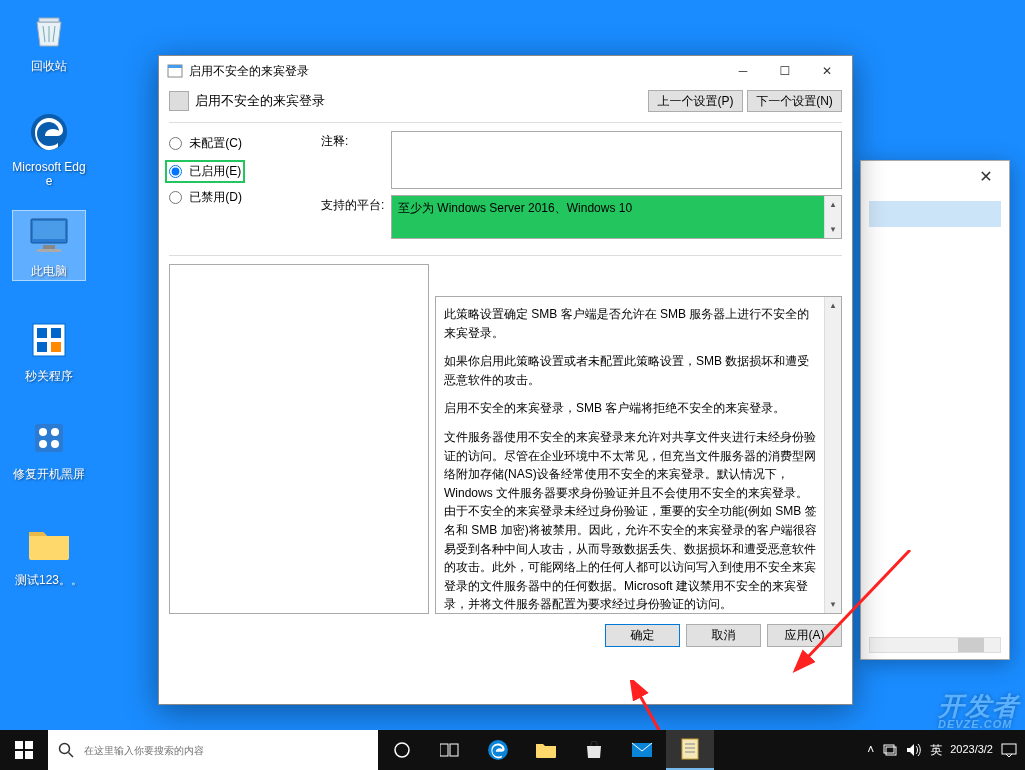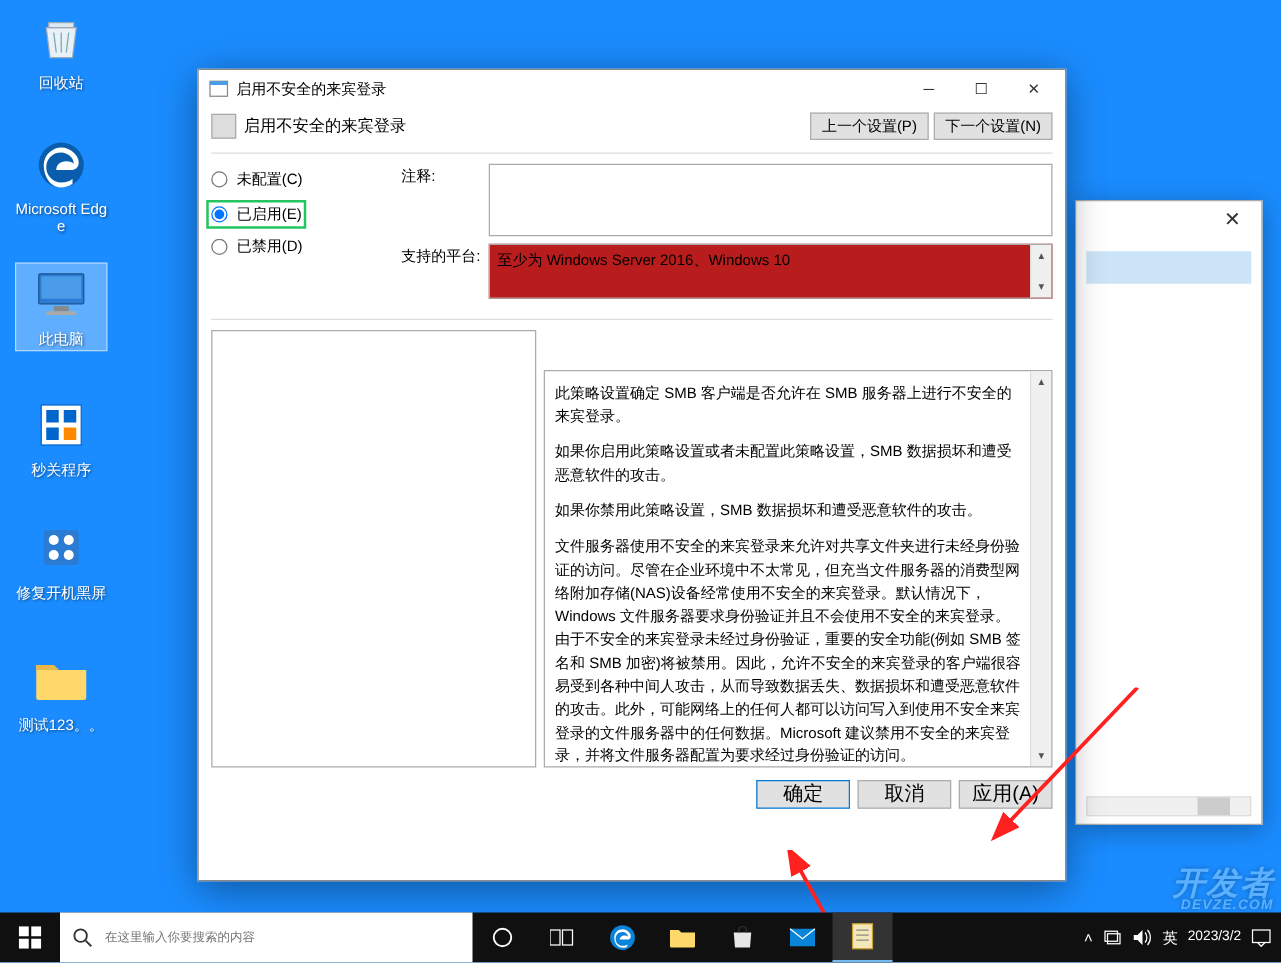--- a/index.html
+++ b/index.html
@@ -52,43 +52,43 @@
 .config-row { display: flex; gap: 12px; }
 .radio-col { width: 140px; padding-top: 4px; }
 .radio-col label { display: block; margin-bottom: 8px; font-size: 12px; cursor: pointer; }
 .radio-col input { margin-right: 4px; vertical-align: middle; }
 .radio-col label.highlighted { border: 2px solid #22c55e; padding: 1px 2px; margin-left: -4px; margin-bottom: 6px; display: inline-block; }
 
 .fields-col { flex: 1; }
 .field-row { display: flex; margin-bottom: 6px; }
 .field-row .flabel { width: 70px; padding-top: 2px; }
 .field-row textarea { flex: 1; height: 58px; border: 1px solid #aaa; resize: none; font-size: 12px; padding: 2px 4px; font-family: inherit; }
-.field-row .platform-box { flex: 1; height: 44px; border: 1px solid #aaa; padding: 4px 6px; position: relative; background: #b91c1c; }
+.field-row .platform-box { flex: 1; height: 44px; border: 1px solid #aaa; padding: 4px 6px; position: relative; background: #22c55e; }
 .field-row .platform-box .pscroll { position: absolute; right: 0; top: 0; bottom: 0; width: 17px; background: #f0f0f0; border-left: 1px solid #ddd; }
 .pscroll .arr { height: 17px; text-align: center; font-size: 9px; color: #555; line-height: 17px; }
 
 .labels-row { display: flex; margin-top: 8px; margin-bottom: 4px; }
 .labels-row .llabel { font-size: 12px; }
 .labels-row .spacer { width: 260px; }
 
 .panels-row { display: flex; gap: 6px; height: 350px; }
 .panel-left { width: 260px; border: 1px solid #aaa; background: #fff; }
 .panel-right { flex: 1; border: 1px solid #aaa; background: #fff; padding: 8px 22px 8px 8px; position: relative; overflow: hidden; line-height: 1.55; margin-top: 32px; }
 .panel-right p { margin-bottom: 10px; }
 .panel-right .pscroll { position: absolute; right: 0; top: 0; bottom: 0; width: 17px; background: #f0f0f0; border-left: 1px solid #ddd; }
 
 .btn-row { display: flex; justify-content: flex-end; gap: 6px; margin-top: 10px; }
-.btn-row .dbtn { width: 75px; height: 23px; background: #e1e1e1; border: 1px solid #adadad; font-size: 16px; text-align: center; line-height: 21px; cursor: pointer; }
+.btn-row .dbtn { width: 75px; height: 23px; background: #e1e1e1; border: 1px solid #adadad; font-size: 12px; text-align: center; line-height: 21px; cursor: pointer; }
 .btn-row .dbtn.primary { border: 1px solid #0078d7; position: relative; }
 
 
 .arrow { position: absolute; pointer-events: none; }
 
 
-.watermark { position: absolute; right: 6px; bottom: 40px; color: #5bb0ff; font-size: 26px; font-style: italic; font-weight: bold; letter-spacing: 1px; text-shadow: 0 0 4px rgba(0,0,0,0.3); line-height: 1; text-align: right; }
+.watermark { position: absolute; right: 6px; bottom: 40px; color: #5bb0ff; font-size: 26px; font-style: italic; font-weight: bold; letter-spacing: 1px; text-shadow: 0 0 4px rgba(0,0,0,0.3); line-height: 1; }
 .watermark .sub { font-size: 11px; display: block; }
 
 
 svg { display: block; }
 </style>
 </head>
 <body>
 
 <div class="desktop-icon" style="left:12px; top:6px">
   <div class="icon-box">
@@ -219,21 +219,21 @@
     </div>
 
     <hr class="sep" style="margin-top:10px">
 
 
     <div class="panels-row">
       <div class="panel-left"></div>
       <div class="panel-right">
         <p>此策略设置确定 SMB 客户端是否允许在 SMB 服务器上进行不安全的来宾登录。</p>
         <p>如果你启用此策略设置或者未配置此策略设置，SMB 数据损坏和遭受恶意软件的攻击。</p>
-        <p>如果你禁用此策略设置，SMB 数据损坏和遭受恶意软件的攻击。</p>
+        <p>启用不安全的来宾登录，SMB 客户端将拒绝不安全的来宾登录。</p>
         <p>文件服务器使用不安全的来宾登录来允许对共享文件夹进行未经身份验证的访问。尽管在企业环境中不太常见，但充当文件服务器的消费型网络附加存储(NAS)设备经常使用不安全的来宾登录。默认情况下，Windows 文件服务器要求身份验证并且不会使用不安全的来宾登录。由于不安全的来宾登录未经过身份验证，重要的安全功能(例如 SMB 签名和 SMB 加密)将被禁用。因此，允许不安全的来宾登录的客户端很容易受到各种中间人攻击，从而导致数据丢失、数据损坏和遭受恶意软件的攻击。此外，可能网络上的任何人都可以访问写入到使用不安全来宾登录的文件服务器中的任何数据。Microsoft 建议禁用不安全的来宾登录，并将文件服务器配置为要求经过身份验证的访问。</p>
         <div class="pscroll">
             <div class="arr">▴</div>
             <div class="arr" style="position:absolute;bottom:0;left:0;right:0">▾</div>
           </div>
       </div>
     </div>
 
     <div class="btn-row">
       <div class="dbtn primary">确定</div>

